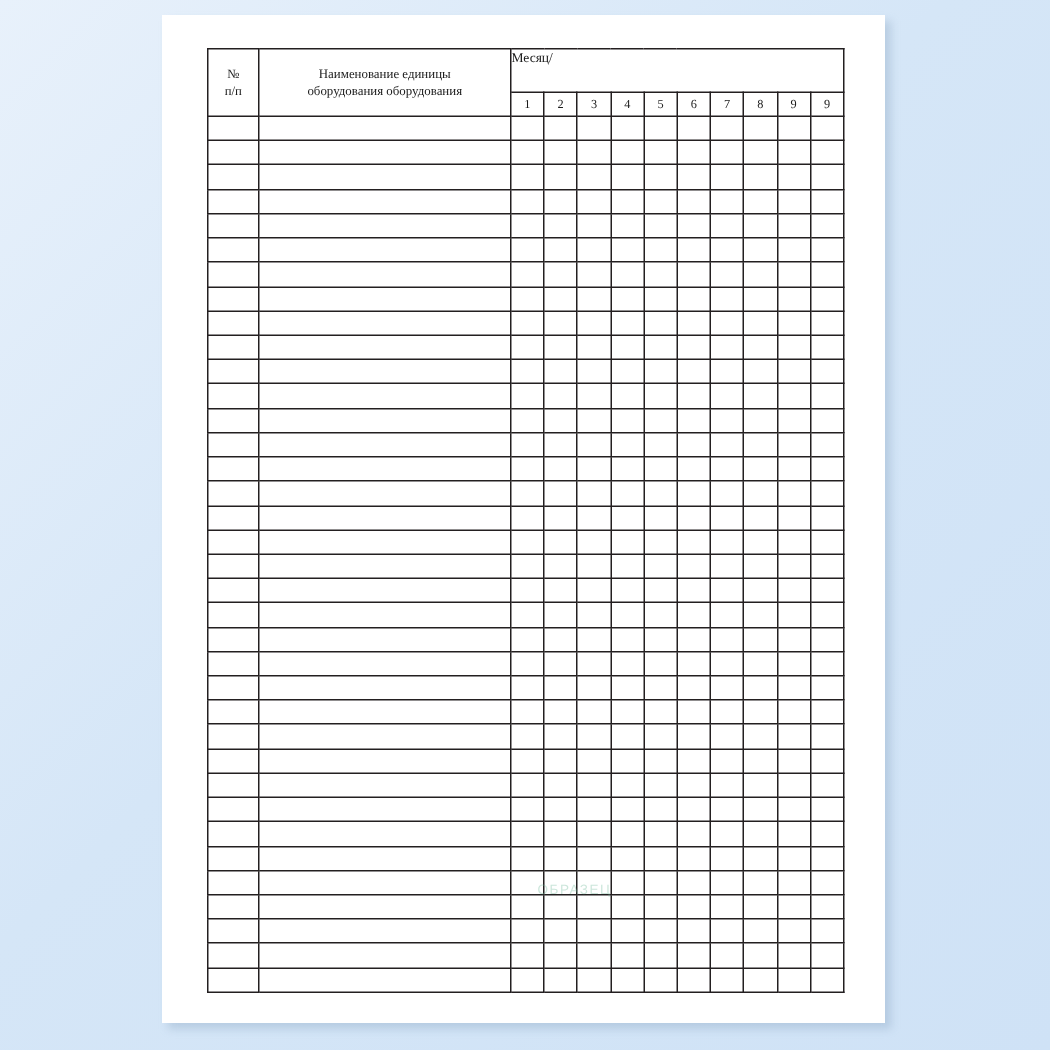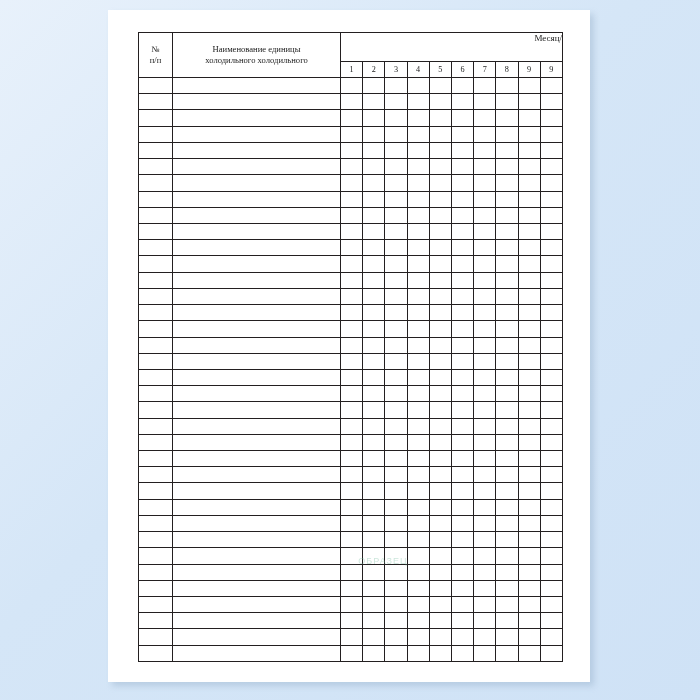--- a/index.html
+++ b/index.html
@@ -66,41 +66,41 @@
     vertical-align: middle;
     font-size: 8.5px;
     line-height: 1.25;
     color: #1a1a1a;
   }
   .hdr-name {
     font-size: 8.6px;
     padding: 0 4px;
   }
   .hdr-month {
-    text-align: right;
+    text-align: left;
     vertical-align: top;
     font-size: 9px;
     padding: 3px 6px 0 0;
     color: #1a1a1a;
     height: 28px;
   }
   .hdr-day {
     text-align: center;
     vertical-align: middle;
     font-size: 8.2px;
     height: 15px;
     color: #1a1a1a;
   }
   tr.body-row td { height: 15.2px; }
 
   
   #watermark {
     position: absolute;
     left: 150px;
-    top: 524px;
+    top: 556px;
     width: 190px;
     text-align: center;
     font-size: 9px;
     letter-spacing: 1px;
     color: rgba(120,190,160,0.38);
     font-family: "Liberation Sans", sans-serif;
     pointer-events: none;
     user-select: none;
   }
 </style>
@@ -127,21 +127,21 @@
             <col class="daycell">
         </colgroup>
         <thead>
           <tr>
             <th class="hdr-num" rowspan="2">
               <div>№</div>
               <div>п/п</div>
             </th>
             <th class="hdr-name" rowspan="2">
               <div>Наименование единицы</div>
-              <div>холодильного холодильного</div>
+              <div>оборудования оборудования</div>
             </th>
             <th class="hdr-month" colspan="10">Месяц/</th>
           </tr>
           <tr>
             <th class="hdr-day">1</th>
             <th class="hdr-day">2</th>
             <th class="hdr-day">3</th>
             <th class="hdr-day">4</th>
             <th class="hdr-day">5</th>
             <th class="hdr-day">6</th>

